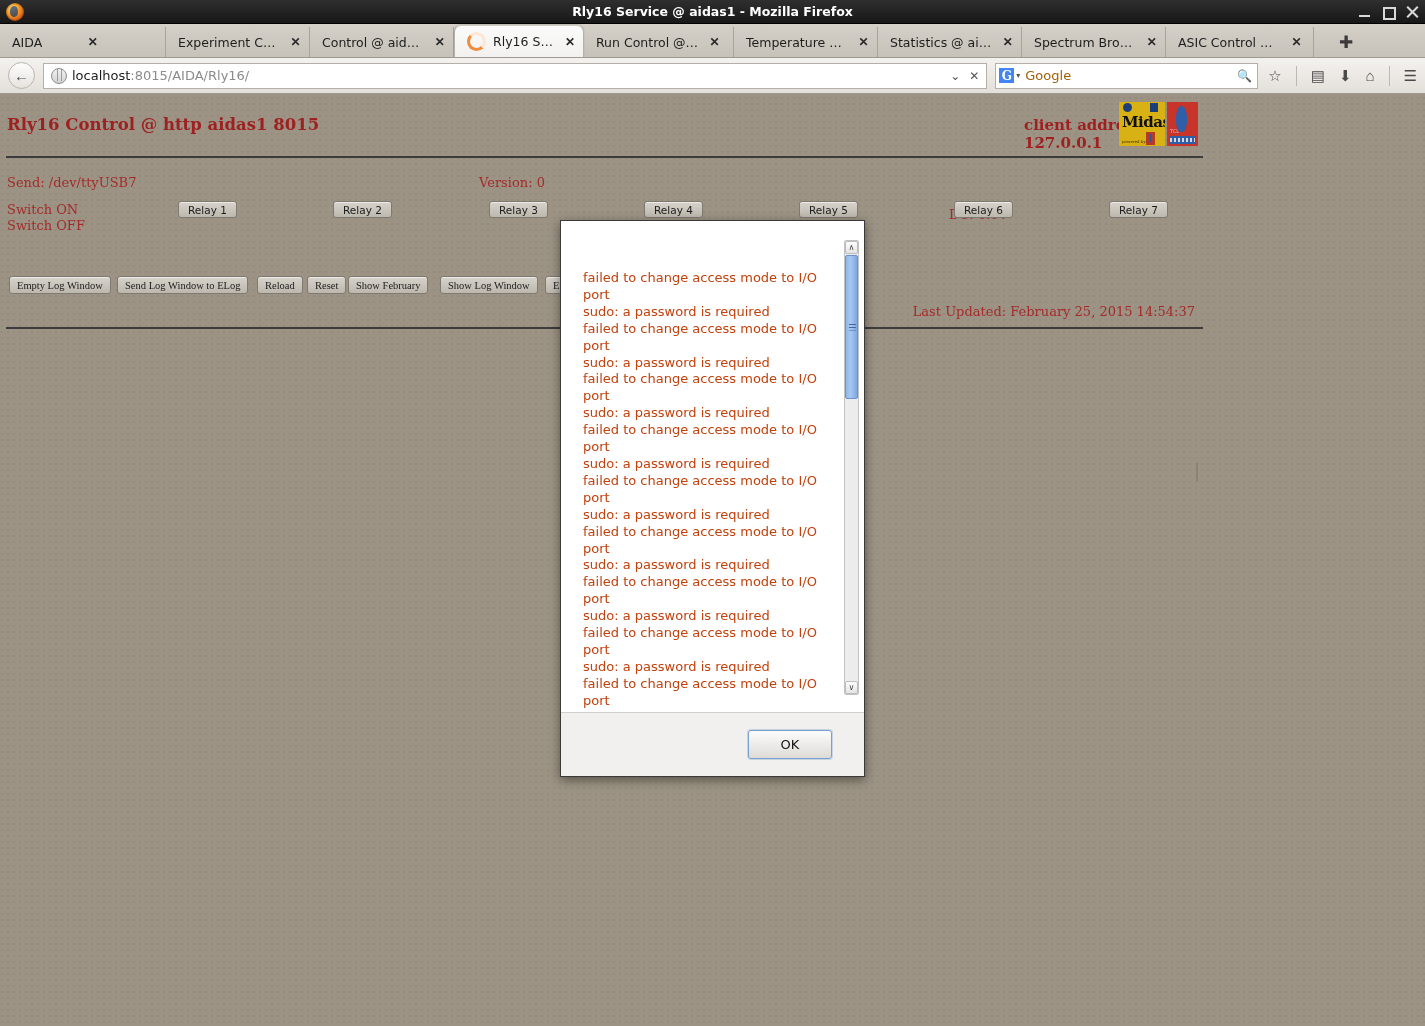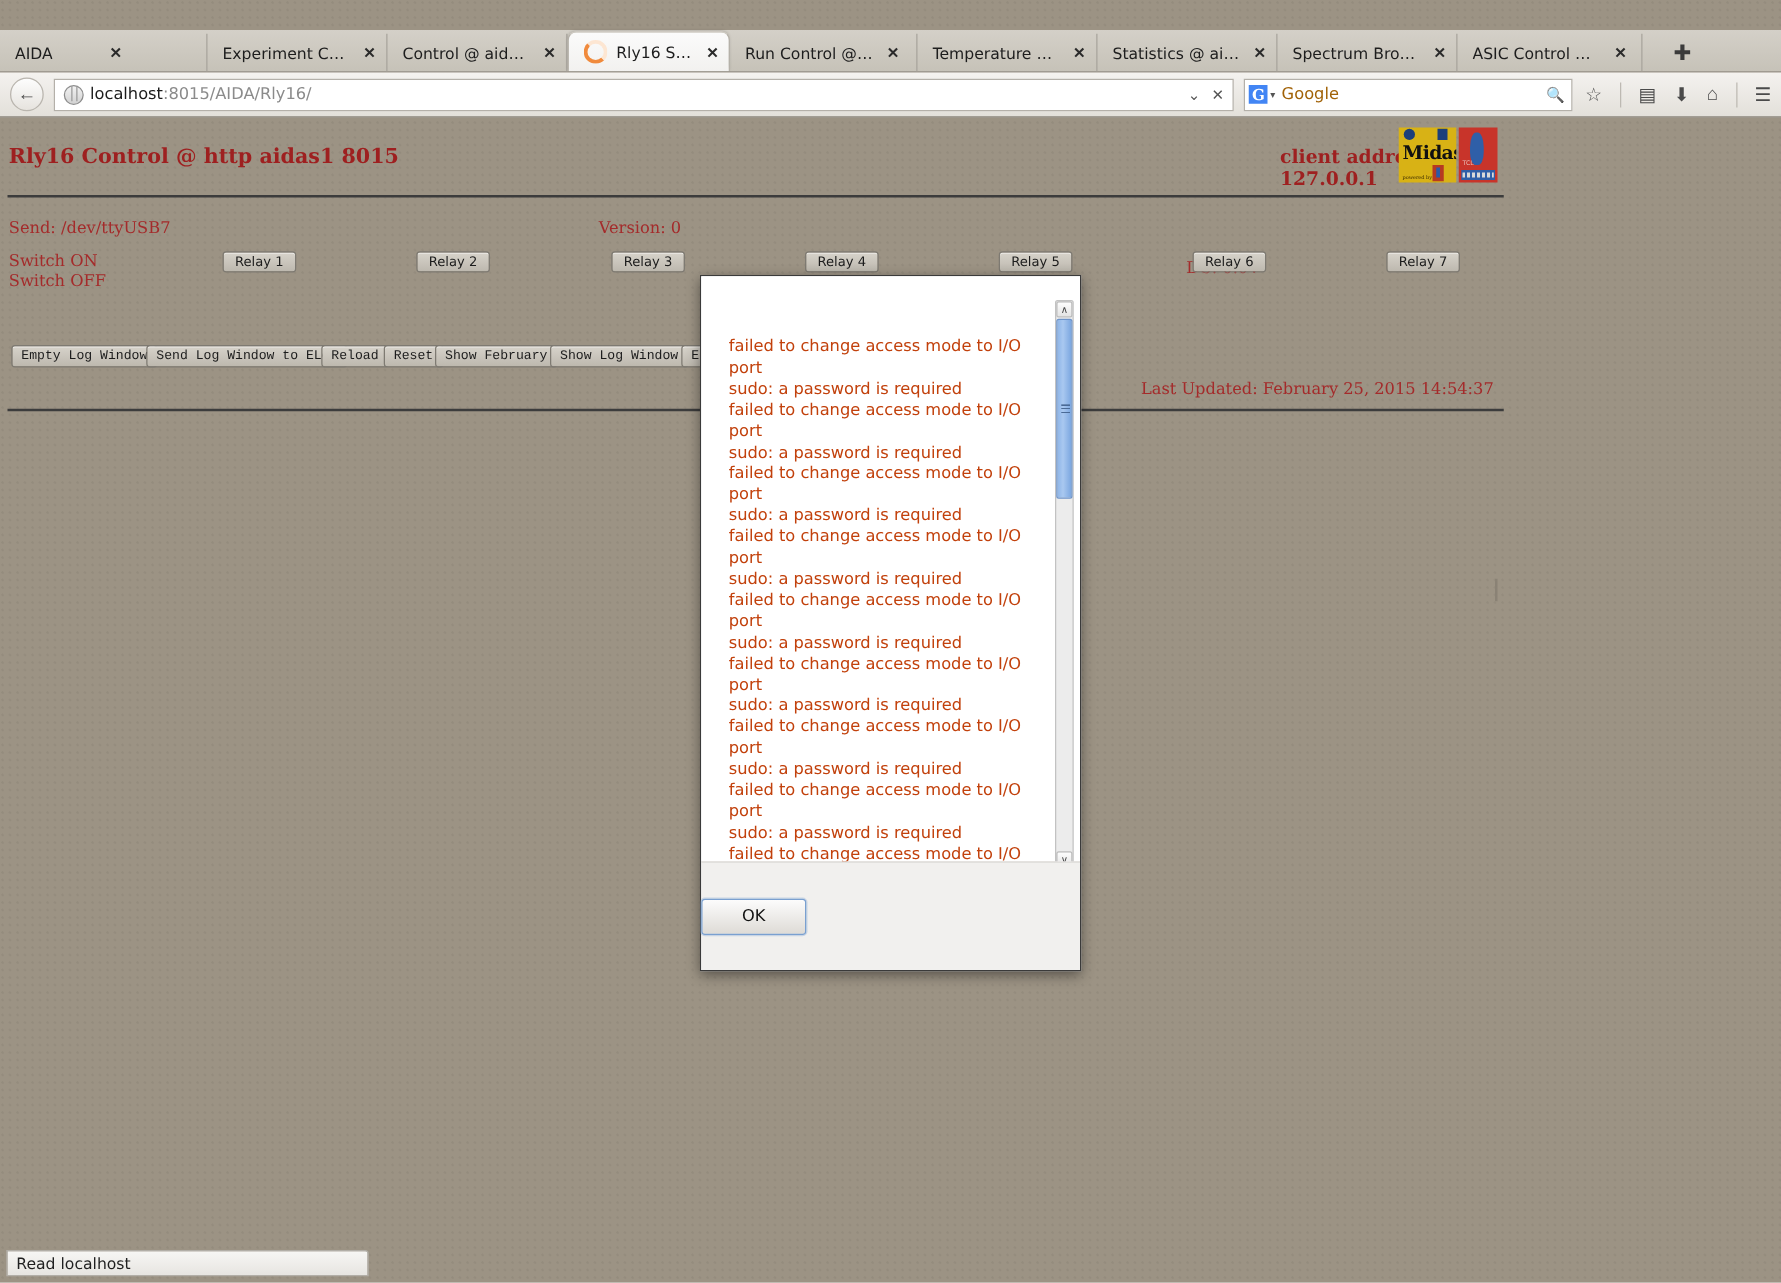--- a/index.html
+++ b/index.html
@@ -185,21 +185,21 @@
     display:flex; align-items:center; justify-content:center;
     font-size:10.5px; color:#1c1c1c; font-family:"DejaVu Sans",sans-serif;
     background:linear-gradient(#d7d3cb,#bdb8ae);
     border:1px solid #7e7a72; border-radius:3px;
     box-shadow: inset 0 1px 0 rgba(255,255,255,.55);
     box-sizing:border-box; white-space:nowrap;
   }
   .actbtn{
     position:absolute; height:18px; padding:0 7px;
     display:flex; align-items:center; justify-content:center;
-    font-size:10.5px; color:#1c1c1c; font-family:Liberation Mono, monospace;
+    font-size:10.5px; color:#1c1c1c; font-family:Liberation Serif, serif;
     background:linear-gradient(#d7d3cb,#bdb8ae);
     border:1px solid #7e7a72; border-radius:3px;
     box-shadow: inset 0 1px 0 rgba(255,255,255,.55);
     box-sizing:border-box; white-space:nowrap;
   }
   .lastupd{
     position:absolute; right:8px; top:209px;
     font-family:"DejaVu Serif", serif; font-size:13px; color:#a42b2b; white-space:nowrap;
   }
 
@@ -239,22 +239,22 @@
     position:absolute; left:0; top:14px; width:13px; height:144px;
     background:linear-gradient(90deg,#8fb6e8,#a9c8f0 40%,#7ca7e0);
     border:1px solid #6d93c9; box-sizing:border-box; border-radius:2px;
   }
   .sb-grip{
     position:absolute; left:3px; top:50%; transform:translateY(-50%);
     width:7px; height:7px;
     background:repeating-linear-gradient(#4a6a96 0 1px, transparent 1px 3px);
   }
   .dlg-footer{
-    height:87px; background:#f1f0ee; border-top:1px solid #d2d0cc;
-    display:flex; align-items:center; padding-right:32px;
+    height:64px; background:#f1f0ee; border-top:1px solid #d2d0cc;
+    display:flex; align-items:center; justify-content:flex-end; padding-right:32px;
     box-sizing:border-box;
   }
   .okbtn{
     width:82px; height:27px; display:flex; align-items:center; justify-content:center;
     font-size:13px; color:#111; font-family:"DejaVu Sans",sans-serif;
     background:linear-gradient(#fcfcfc,#dedbd6);
     border:1px solid #7aa0d0; border-radius:3px;
     box-shadow:0 0 0 1px rgba(122,160,208,.35);
   }
 
@@ -267,20 +267,29 @@
     box-sizing:border-box;
     font-size:12.5px; color:#1f1f1f; font-family:"DejaVu Sans",sans-serif;
   }
   .sidehandle{ position:absolute; right:5px; top:368px; width:2px; height:18px; background:#8a8275;}
 </style>
 </head>
 <body>
 
 <div id="app">
 
+  <div class="titlebar">
+    <div class="ffbadge"></div>
+    <div class="title">Rly16 Service @ aidas1 - Mozilla Firefox</div>
+    <div class="winbtns">
+      <div class="winbtn min"></div>
+      <div class="winbtn max"></div>
+      <div class="winbtn close"></div>
+    </div>
+  </div>
 
   <div class="tabbar" id="tabbar">
       <div class="tab" style="width: 166px; gap: 36px;">
         <span class="label">AIDA</span>
         <span class="tabclose">✕</span>
       </div>
       <div class="tab" style="width: 144px;">
         <span class="label">Experiment Co…</span>
         <span class="tabclose">✕</span>
       </div>
@@ -425,15 +434,14 @@
           <div class="sb-grip"></div>
         </div>
         <div class="sb-arrow sb-down">∨</div>
       </div>
     </div>
     <div class="dlg-footer">
       <div class="okbtn">OK</div>
     </div>
   </div>
 
-  <div class="statusbar">Read localhost</div>
 
 </div>
 
 </body></html>

